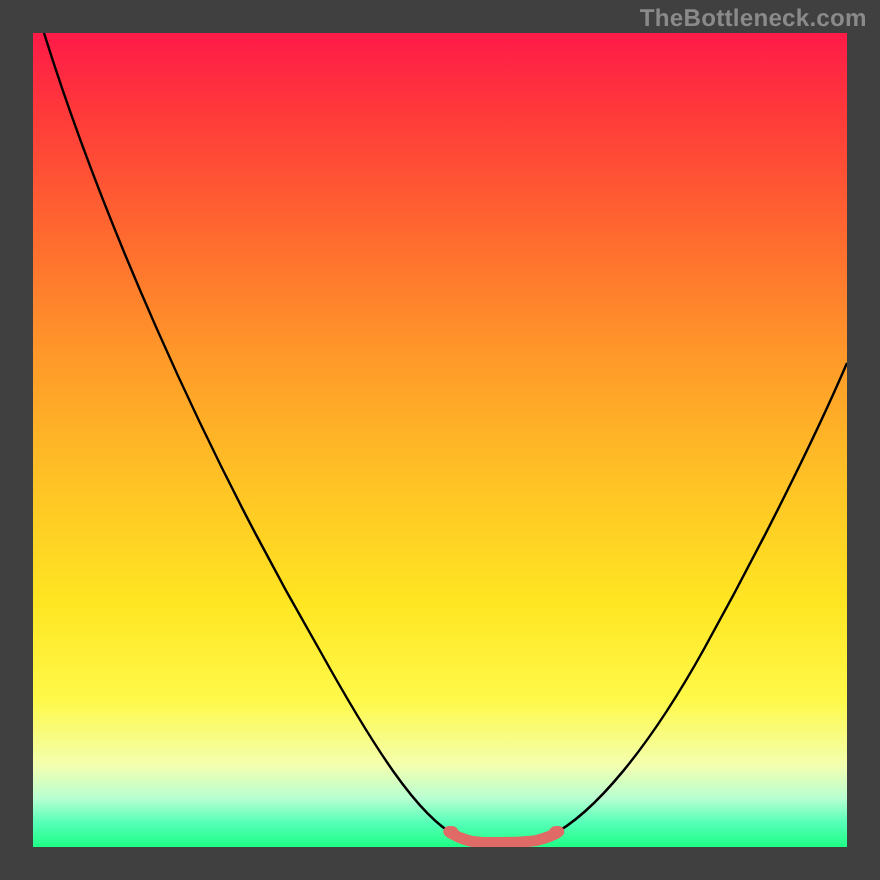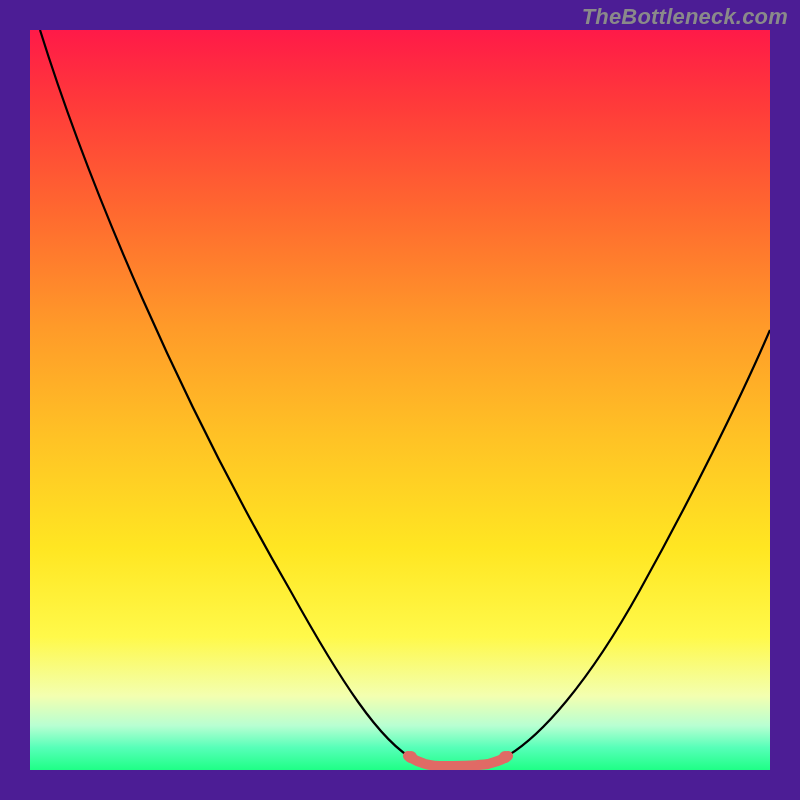--- a/index.html
+++ b/index.html
@@ -9,22 +9,21 @@
     height: 800px;
     background: #000000;
     overflow: hidden;
   }
   .frame {
     position: absolute;
     left: 0;
     top: 0;
     width: 800px;
     height: 800px;
-    background: #4c1d95;
-    font-style: italic;
+    background: #404040;
   }
   .plot {
     position: absolute;
     left: 30px;
     top: 30px;
     width: 740px;
     height: 740px;
     background: linear-gradient(to bottom,
       #ff1a48 0%,
       #ff3a3a 10%,

